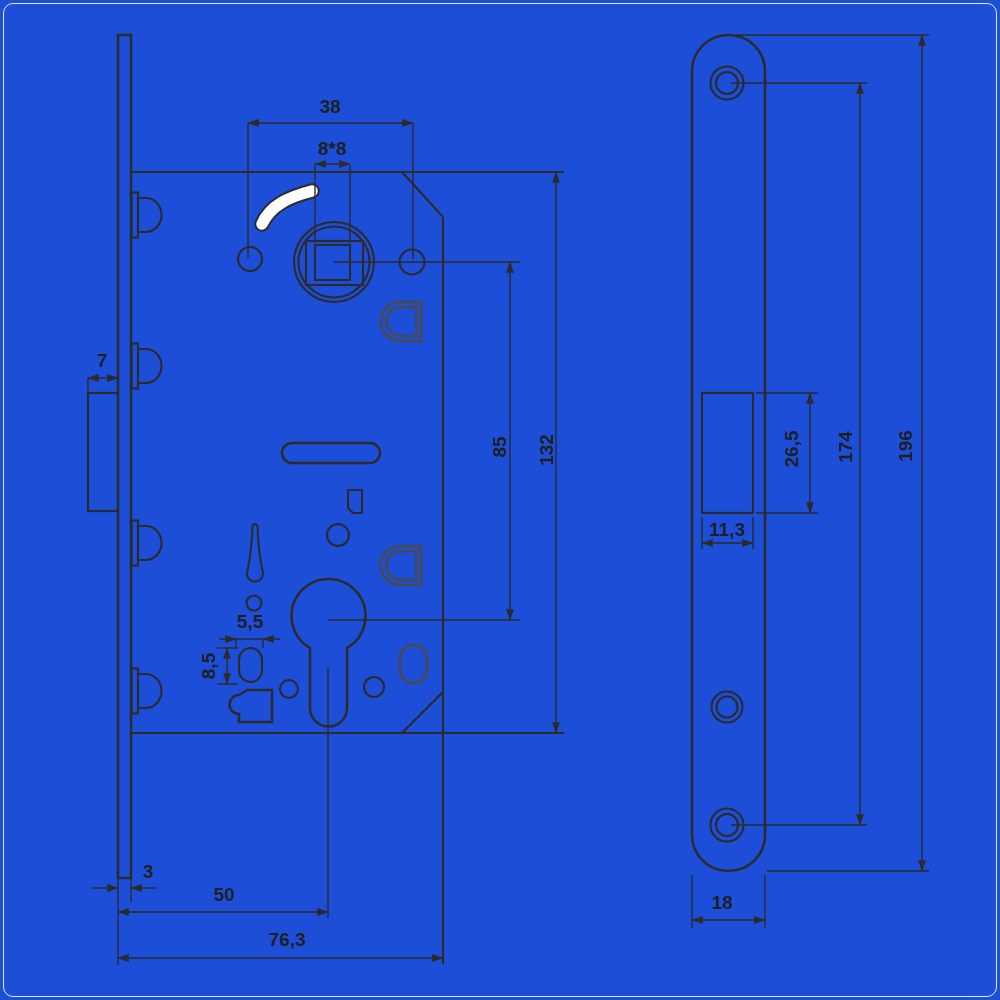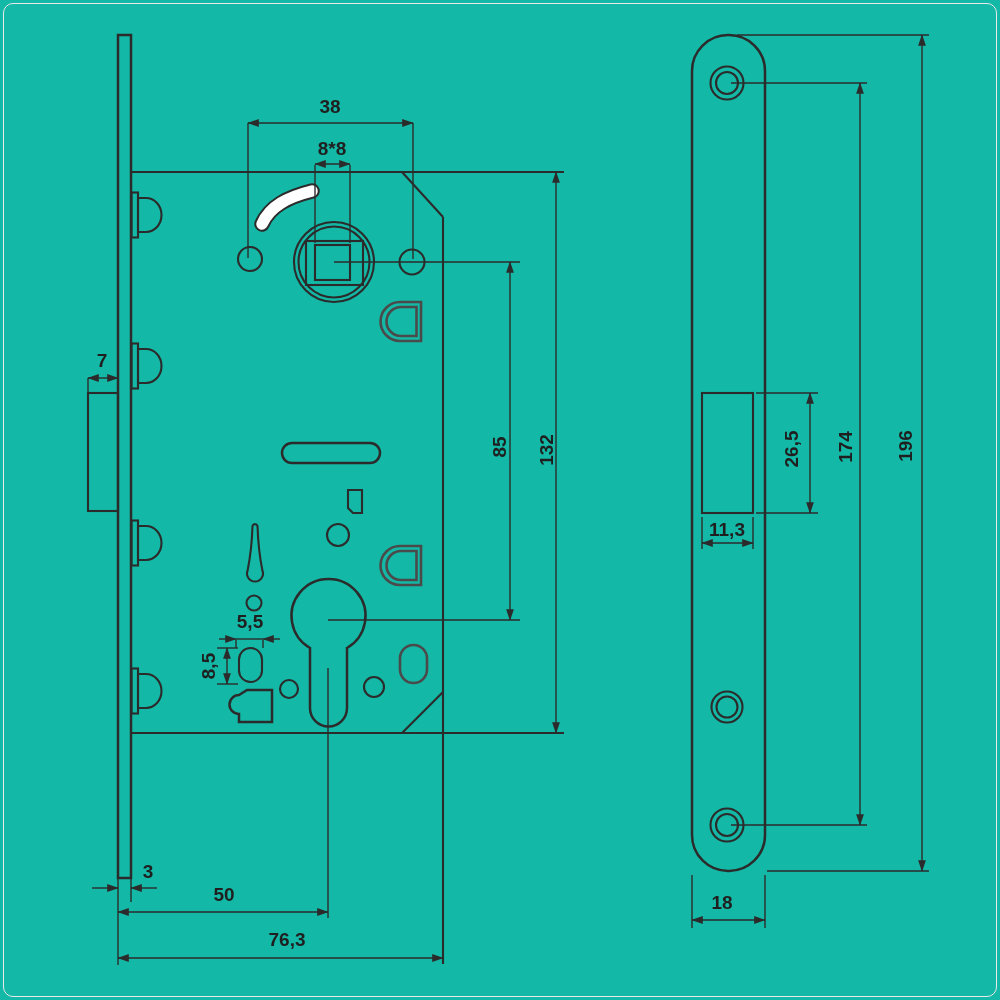--- a/index.html
+++ b/index.html
@@ -1,16 +1,16 @@
 <!DOCTYPE html>
 <html style="--line: #2b2b2b; --accent: #4a4a4a; --text: #1f1f1f;"><head>
 <meta charset="utf-8">
 <style>
   html,body{margin:0;padding:0;background:#fff;}
-  #stage{position:relative;width:1000px;height:1000px;background:#14b8a6;overflow:hidden;}
+  #stage{position:relative;width:1000px;height:1000px;background:#1d4ed8;overflow:hidden;}
   .frame{position:absolute;inset:3px;border:1px solid #e9e9e9;border-radius:10px;pointer-events:none;}
   svg{position:absolute;left:0;top:0;}
   .ln   {fill:none;stroke:var(--line,#2b2b2b);stroke-width:2.1;}
   .lnTh {fill:none;stroke:var(--line,#2b2b2b);stroke-width:2.5;}
   .lnGr {fill:none;stroke:var(--accent,#4a4a4a);stroke-width:2.6;}
   .th   {fill:none;stroke:var(--line,#2b2b2b);stroke-width:1.4;}
   .dim  {marker-start:url(#arr);marker-end:url(#arr);}
   .dimE {marker-end:url(#arr);}
   .dimS {marker-start:url(#arr);}
   .wht  {fill:none;stroke:#fff;stroke-width:11.5;}

